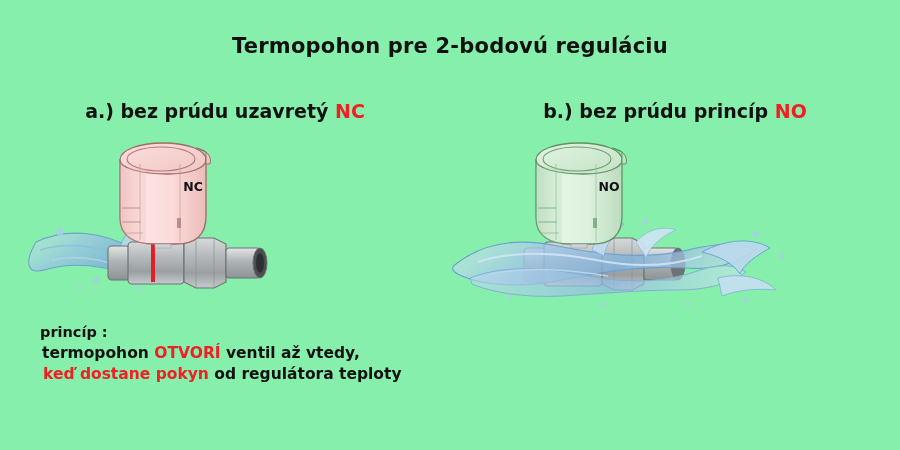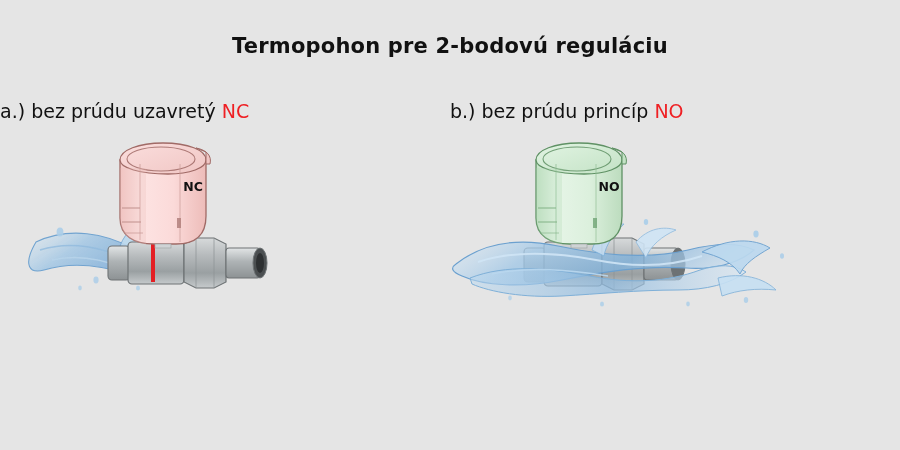--- a/index.html
+++ b/index.html
@@ -5,21 +5,21 @@
 <style>
   html, body {
     margin: 0;
     padding: 0;
     background: #ffffff;
   }
   #page {
     position: relative;
     width: 900px;
     height: 450px;
-    background: #e5e5e5;
+    background: #86efac;
     overflow: hidden;
     font-family: "DejaVu Sans", sans-serif;
   }
 
   
   .title {
     position: absolute;
     top: 34px;
     left: 0;
     width: 900px;
@@ -40,22 +40,23 @@
     height: 450px;
   }
   .panel-left  { left: 0; }
   .panel-right { left: 450px; }
 
   .panel-heading {
     position: absolute;
     top: 100px;
     left: 0;
     width: 450px;
+    text-align: center;
     font-family: "DejaVu Sans", sans-serif;
-    font-weight: normal;
+    font-weight: bold;
     font-size: 19px;
     color: #111111;
     white-space: nowrap;
   }
   .panel-heading .accent { color: #ef2024; }
 
   
   .figure {
     position: absolute;
     top: 138px;
@@ -189,20 +190,25 @@
 
           <path d="M120 30 L120 80 C 120 96, 130 104, 146 106 L146 30 Z" fill="#e9b9b6" opacity="0.28"></path>
 
           <text x="193" y="53" text-anchor="middle" font-family="DejaVu Sans, sans-serif" font-size="12.5" font-weight="bold" fill="#111111">NC</text>
 
           <rect x="155" y="106" width="16" height="4" fill="#cfd3d5" stroke="#a0a5a7" stroke-width="0.7"></rect>
         </g>
       </svg>
     </div>
 
+    <div class="caption caption-left">
+      <div class="lbl">princíp :</div>
+      <div class="line2"><span>termopohon </span><span class="red">OTVORÍ</span><span> ventil až vtedy,</span></div>
+      <div class="line3"><span class="red">keď dostane pokyn</span><span> od regulátora teploty</span></div>
+    </div>
   </div>
 
   <div class="panel panel-right">
 
     <div class="panel-heading">
       <span>b.) bez prúdu princíp </span><span class="accent">NO</span>
     </div>
 
     <div class="figure">
       <svg width="450" height="175" viewBox="0 0 450 175" xmlns="http://www.w3.org/2000/svg">

